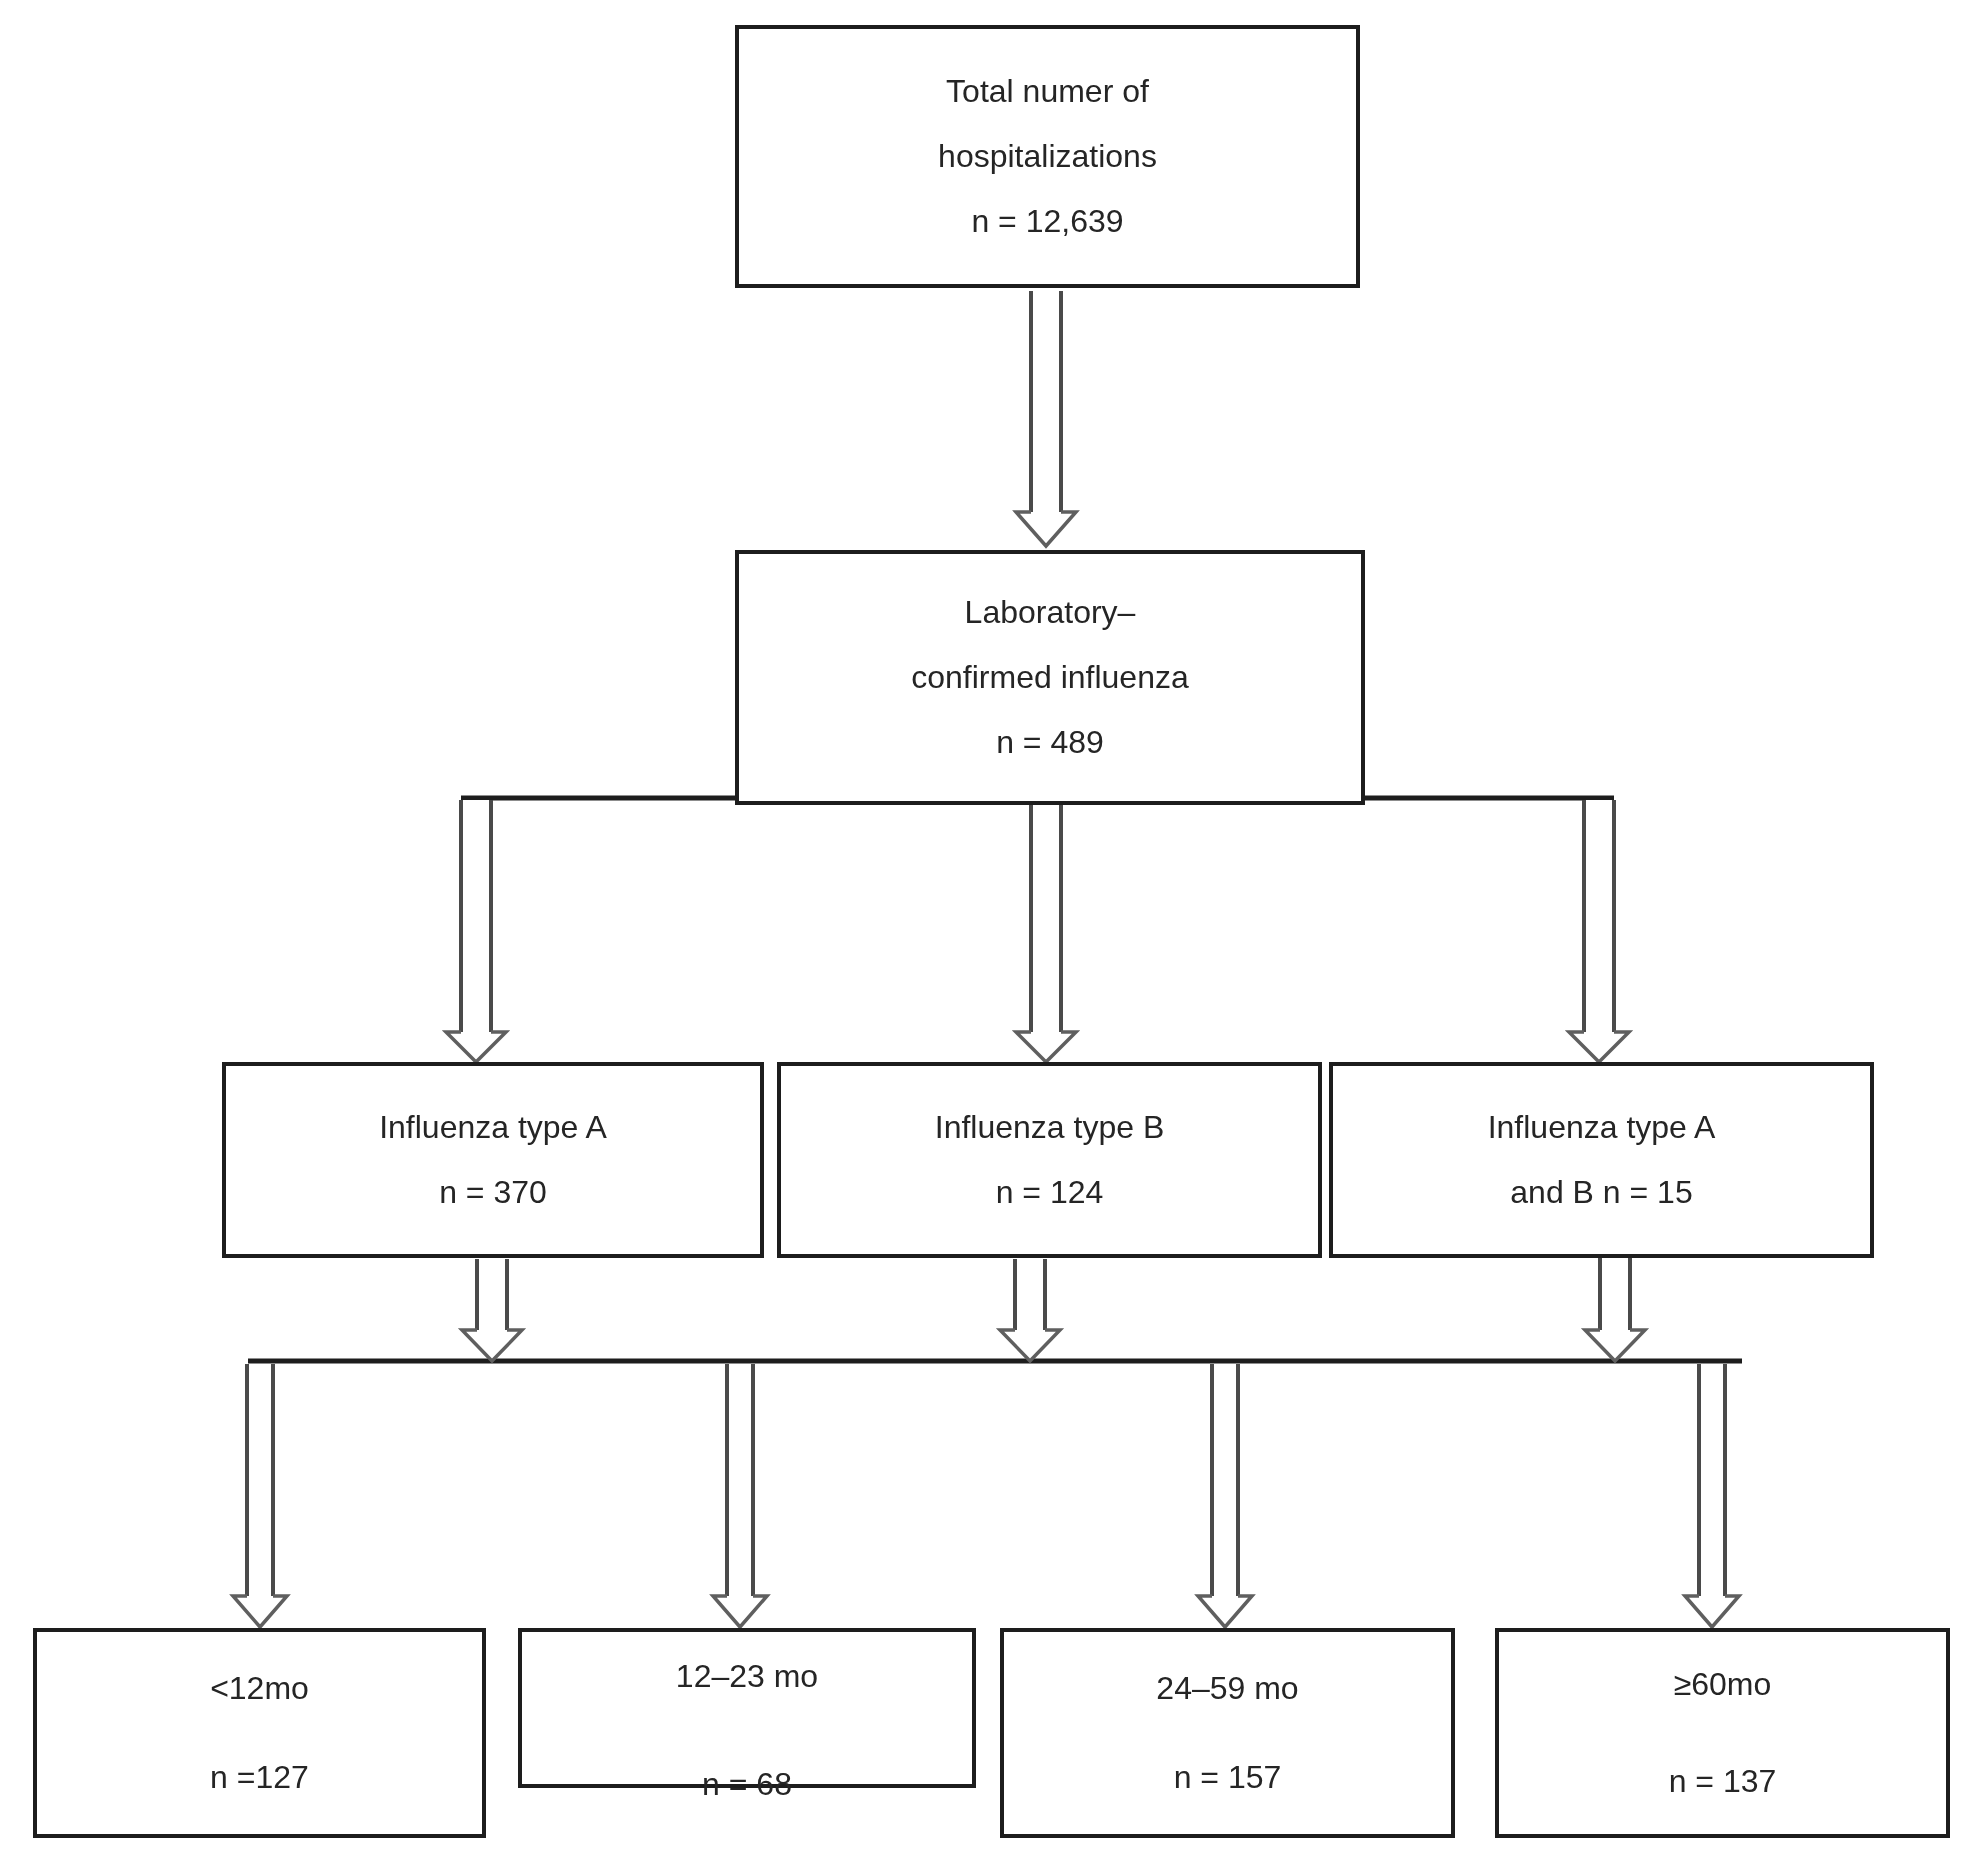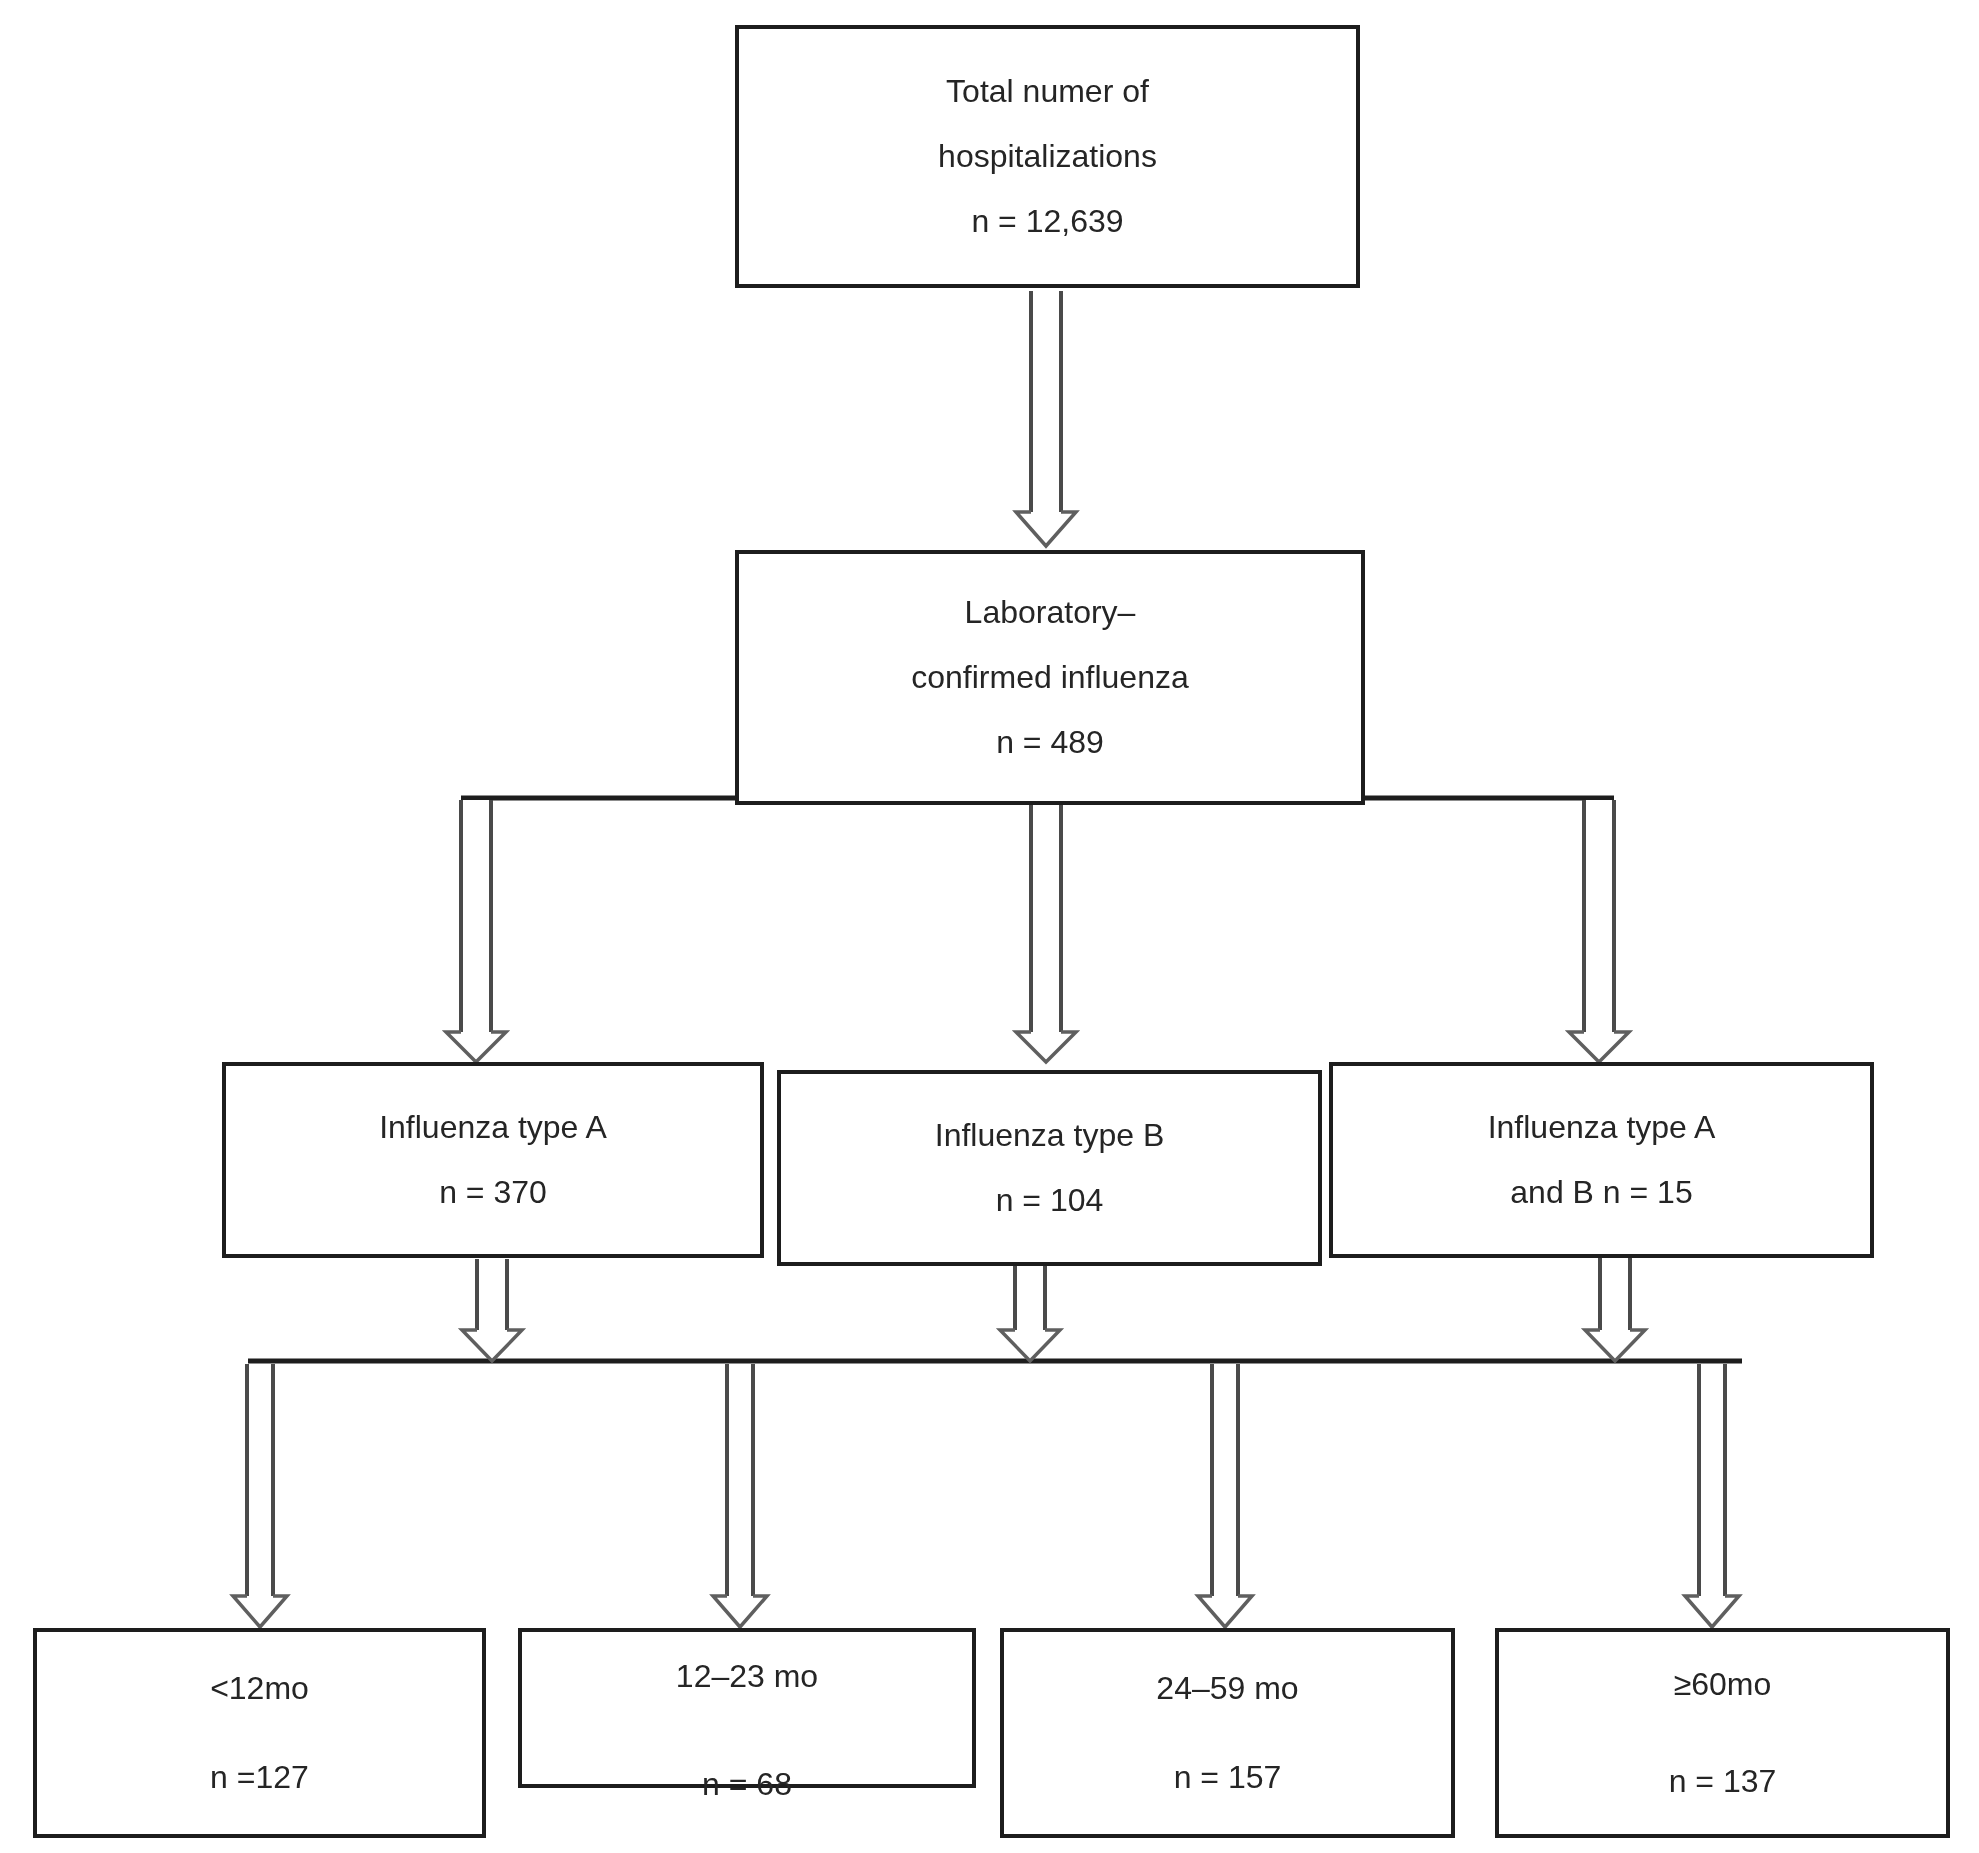--- a/index.html
+++ b/index.html
@@ -22,21 +22,21 @@
     text-align:center;
     color:#252525;
     font-size:32px;
     line-height:65px;
   }
   .node .ln{white-space:nowrap;}
   
   #box-total {left:735px; top:25px;  width:625px; height:263px;}
   #box-lab   {left:735px; top:542px; width:630px; height:255px;margin-top:8px;}
   #box-type-a {left:222px;  top:1062px; width:542px; height:196px;}
-  #box-type-b {left:777px;  top:1062px; width:545px; height:196px;margin-top:8px;}
+  #box-type-b {left:777px;  top:1062px; width:545px; height:196px;}
   #box-type-ab{left:1329px; top:1062px; width:545px; height:196px;}
   .age{justify-content:space-around; padding:12px 0;}
   #box-age-1 {left:33px;   top:1628px; width:453px; height:210px;}
   #box-age-2 {left:518px;  top:1628px; width:458px; height:160px;gap:43px;}
   #box-age-3 {left:1000px; top:1628px; width:455px; height:210px;}
   #box-age-4 {left:1495px; top:1628px; width:455px; height:210px;gap:16px;}
   #connectors{
     position:absolute;left:0;top:0;width:1979px;height:1853px;
     pointer-events:none;
   }
@@ -140,21 +140,21 @@
     <div class="ln">n = 489</div>
   </div>
 
   <div class="node" id="box-type-a">
     <div class="ln">Influenza type A</div>
     <div class="ln">n = 370</div>
   </div>
 
   <div class="node" id="box-type-b">
     <div class="ln">Influenza type B</div>
-    <div class="ln">n = 104</div>
+    <div class="ln">n = 124</div>
   </div>
 
   <div class="node" id="box-type-ab">
     <div class="ln">Influenza type A</div>
     <div class="ln">and B n = 15</div>
   </div>
 
   <div class="node age" id="box-age-1">
     <div class="ln">&lt;12mo</div>
     <div class="ln">n =127</div>

